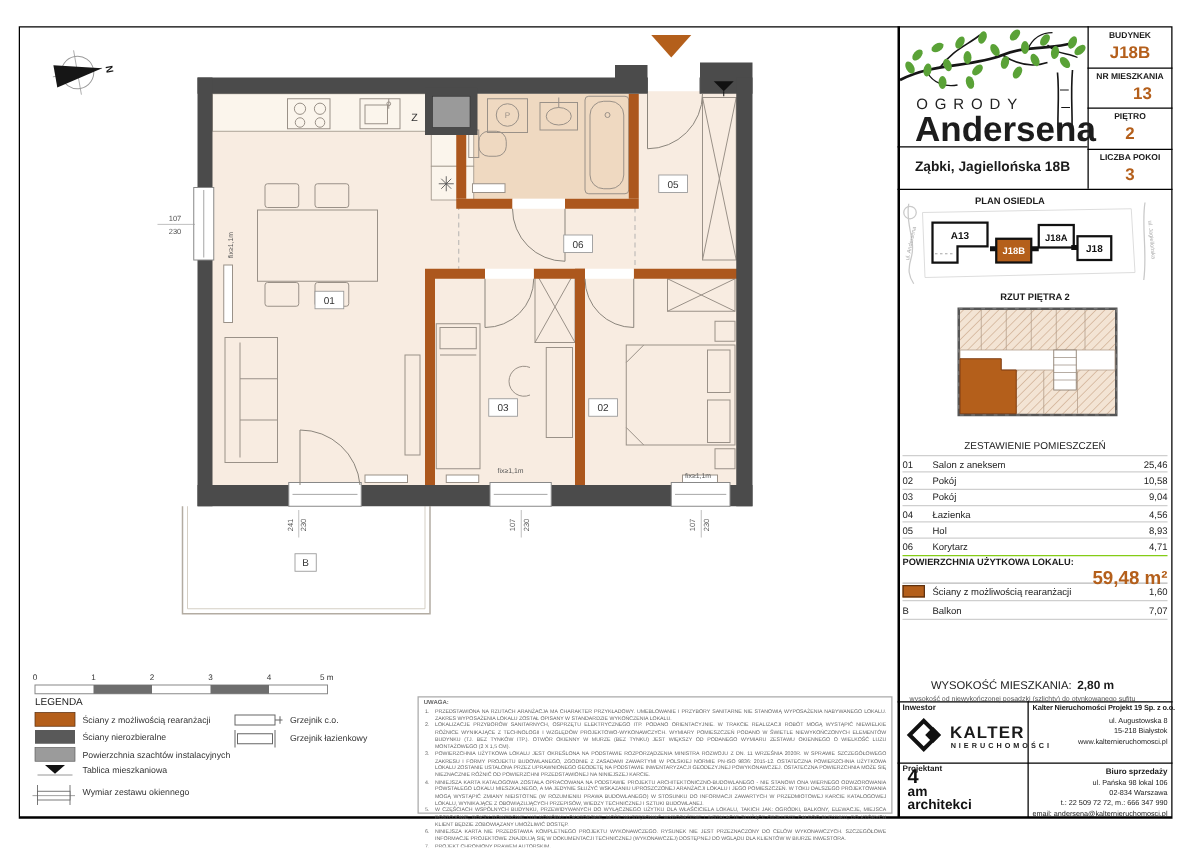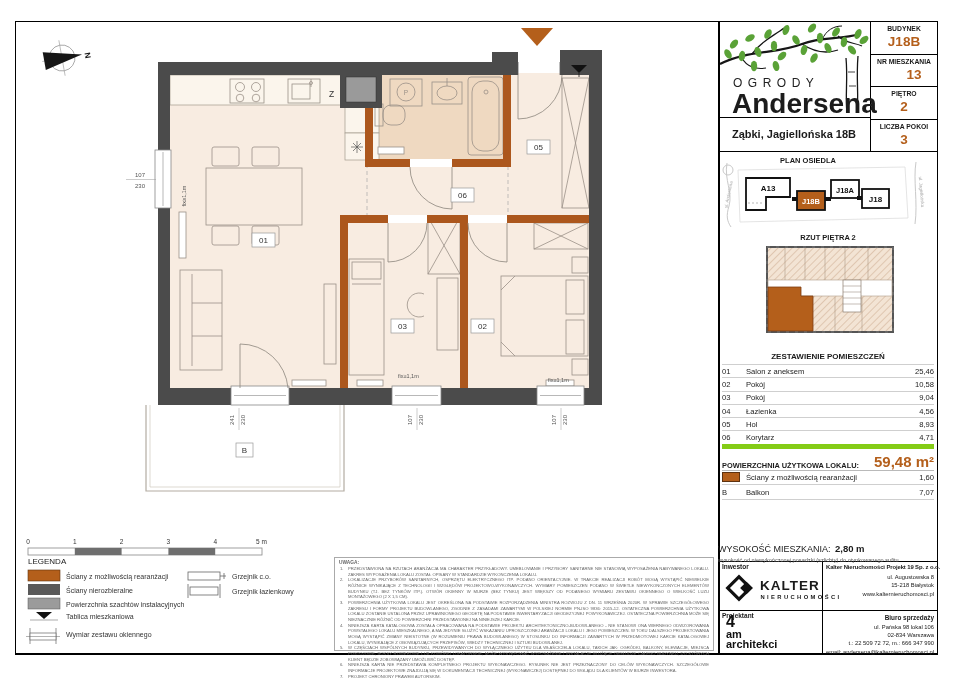--- a/index.html
+++ b/index.html
@@ -14,26 +14,26 @@
   .fill-accent{fill:var(--accent,#b45f1b);}
   .fill-wall-orange{fill:var(--wall-orange,#ac571d);}
   .fill-wall-dark{fill:var(--wall-dark,#4b4b4b);}
   .fill-floor{fill:var(--floor,#f8ece1);}
   .fill-bath{fill:var(--floor-bath,#efd9c1);}
   .fill-shaft{fill:var(--shaft-gray,#9a9a9a);}
   .leaf{fill:var(--leaf-green,#5aa237);}
   svg text{font-family:"Liberation Sans", sans-serif;}
   
   #rtable{left:722px;top:352px;width:212px;}
-  #rtable .ttl{text-align:center;font-size:8px;font-weight:bold;height:12px;}
+  #rtable .ttl{text-align:center;font-size:8px;font-weight:normal;height:12px;}
   .trow{display:flex;align-items:center;height:12.3px;border-top:0.7px solid #cfcfcf;font-size:7.6px;color:#222;}
   .trow .no{width:24px;}
   .trow .nm{flex:1;}
   .trow .ar{}
-  .tot{display:flex;align-items:flex-end;height:21px;border-top:5px solid #84cc16;}
+  .tot{display:flex;align-items:flex-start;height:21px;border-top:1px solid #84cc16;flex-direction:column;}
   .tot .lb{font-size:7.4px;font-weight:bold;}
   .tot .vl{margin-left:auto;font-size:15px;font-weight:bold;}
   .xrow1{border-top:1px solid #b9b9b9;height:13.5px;}
   .xrow2{border-top:0.7px solid #cfcfcf;border-bottom:0.7px solid #cfcfcf;height:13.5px;}
   .swatch{display:inline-block;width:16px;height:8px;background:var(--accent,#b45f1b);border:0.5px solid #5e3210;}
   
   .leg{font-size:7px;color:#333;height:11px;line-height:11px;}
   
   #notes{left:334px;top:557px;width:380px;height:94px;box-sizing:border-box;border:0.6px solid #aaa;
          padding:2px 4px;color:#666;z-index:4;position:absolute;}
@@ -522,21 +522,21 @@
       <span class="nm">Ściany z możliwością rearanżacji</span>
       <span class="ar">1,60</span>
     </div>
     <div class="trow xrow2">
       <span class="no">B</span>
       <span class="nm">Balkon</span>
       <span class="ar">7,07</span>
     </div>
   </div>
 
-  <div class="txt" style="left:718px;top:538px;width:200px;text-align:left;">
+  <div class="txt" style="left:718px;top:538px;width:200px;text-align:center;">
     <span style="font-size:9px;">WYSOKOŚĆ MIESZKANIA:</span>
     <b style="font-size:9.5px;">2,80 m</b>
     <div style="font-size:5.6px;color:#555;margin-top:1px;">wysokość od niewykończonej posadzki (szlichty) do otynkowanego sufitu</div>
   </div>
 
   <div class="txt" style="left:722px;top:563px;font-size:6.5px;font-weight:bold;">Inwestor</div>
   <div class="txt" style="left:760px;top:578px;font-size:13.5px;font-weight:bold;letter-spacing:1px;">KALTER</div>
   <div class="txt" style="left:760.5px;top:594px;font-size:5.8px;font-weight:bold;letter-spacing:2.4px;text-transform:uppercase;">nieruchomości</div>
   <div class="txt rr" style="left:826px;top:564px;width:108px;font-size:5.9px;font-weight:bold;letter-spacing:-0.1px;">Kalter Nieruchomości Projekt 19 Sp. z o.o.</div>
   <div class="txt" style="left:826px;top:573px;width:108px;font-size:5.8px;line-height:8.4px;color:#222;">

